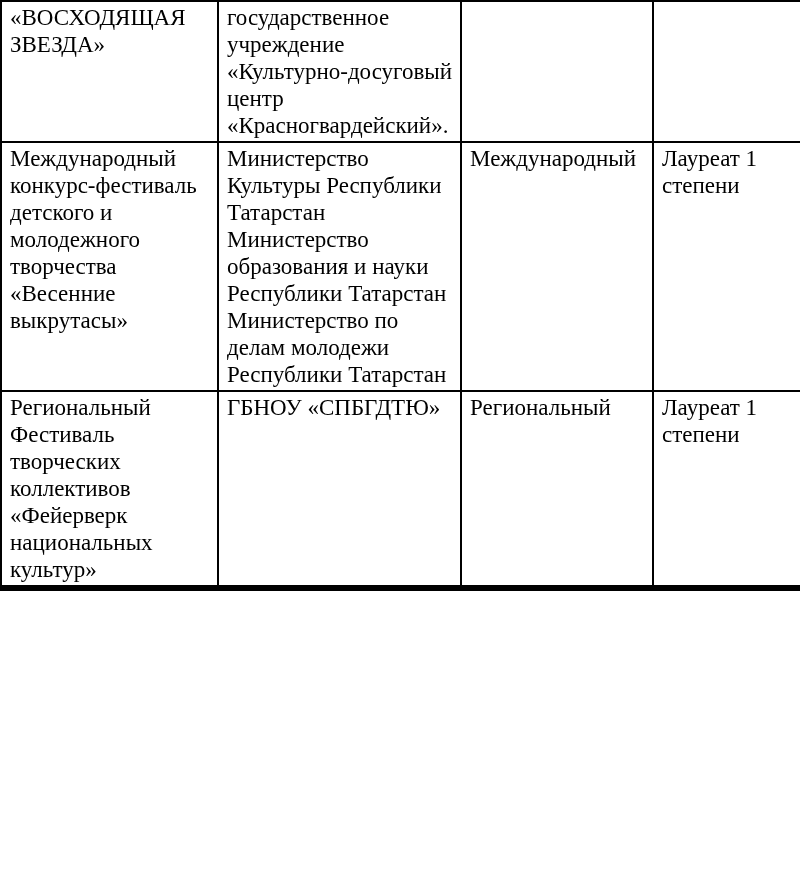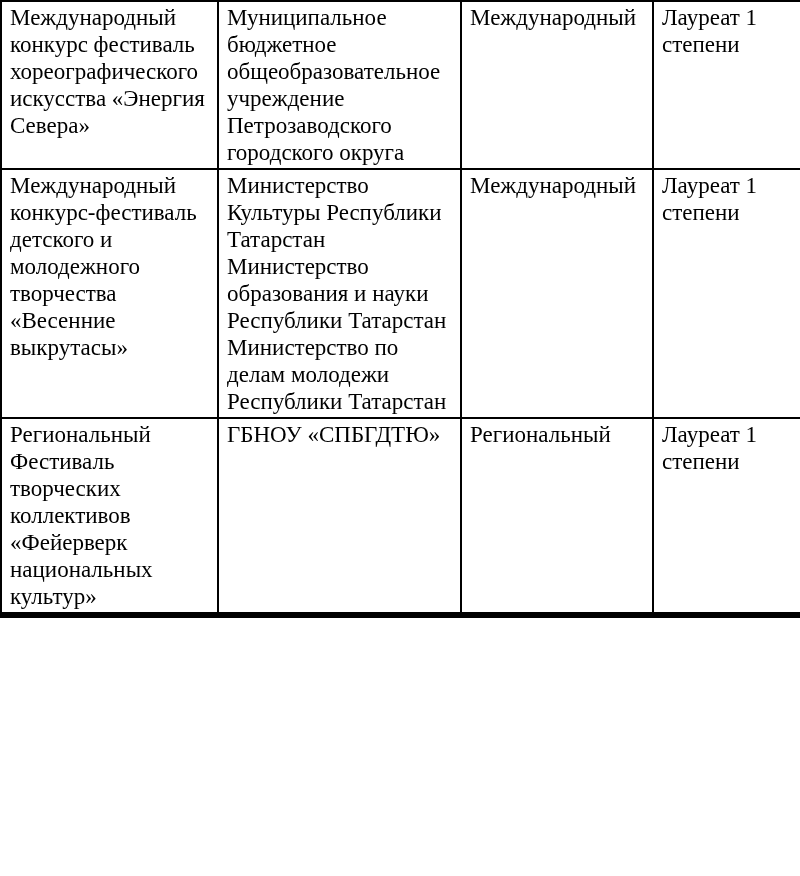--- a/index.html
+++ b/index.html
@@ -43,25 +43,25 @@
 
 <div class="page">
   <table class="doc-table">
     <colgroup>
       <col style="width:217px">
       <col style="width:243px">
       <col style="width:192px">
       <col style="width:148px">
     </colgroup>
     <tbody>
-      <tr class="r3">
-        <td>Международный конкурс фестиваль хореографического искусства «Энергия Севера»</td>
-        <td>Муниципальное бюджетное общеобразовательное учреждение Петрозаводского городского округа</td>
-        <td>Международный</td>
-        <td>Лауреат 1 степени</td>
+      <tr class="r1">
+        <td>«ВОСХОДЯЩАЯ ЗВЕЗДА»</td>
+        <td>государственное учреждение «Культурно-досуговый центр «Красногвардейский».</td>
+        <td></td>
+        <td></td>
       </tr>
       <tr class="r4">
         <td>Международный конкурс-фестиваль детского и молодежного творчества «Весенние выкрутасы»</td>
         <td>Министерство Культуры Республики Татарстан Министерство образования и науки Республики Татарстан Министерство по делам молодежи Республики Татарстан</td>
         <td>Международный</td>
         <td>Лауреат 1 степени</td>
       </tr>
       <tr class="r5">
         <td>Региональный Фестиваль творческих коллективов «Фейерверк национальных культур»</td>
         <td>ГБНОУ «СПБГДТЮ»</td>

